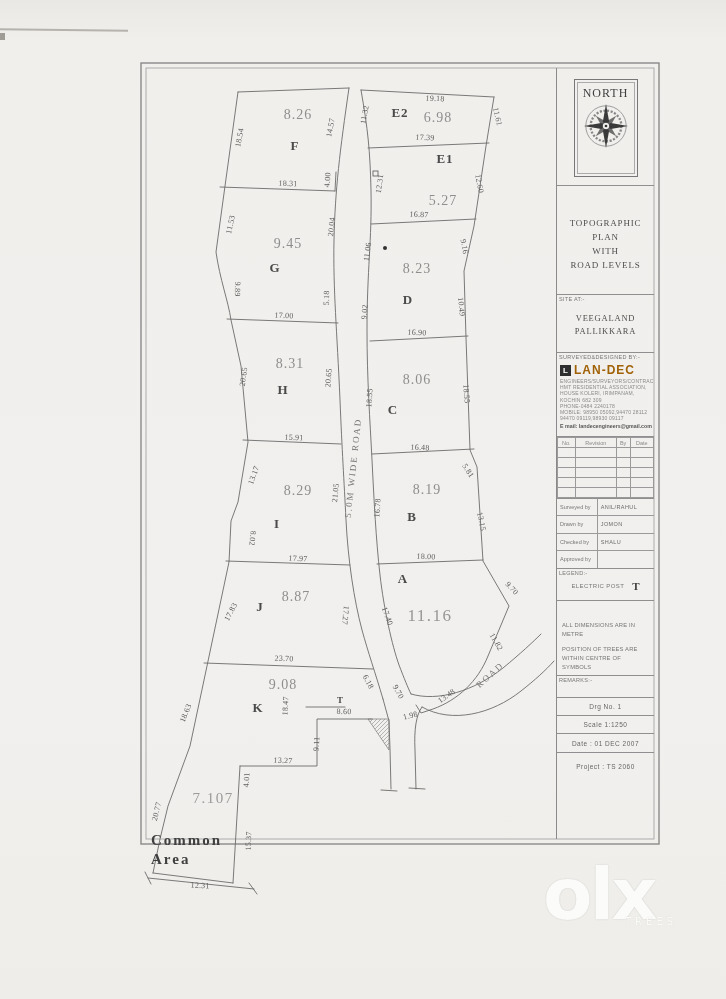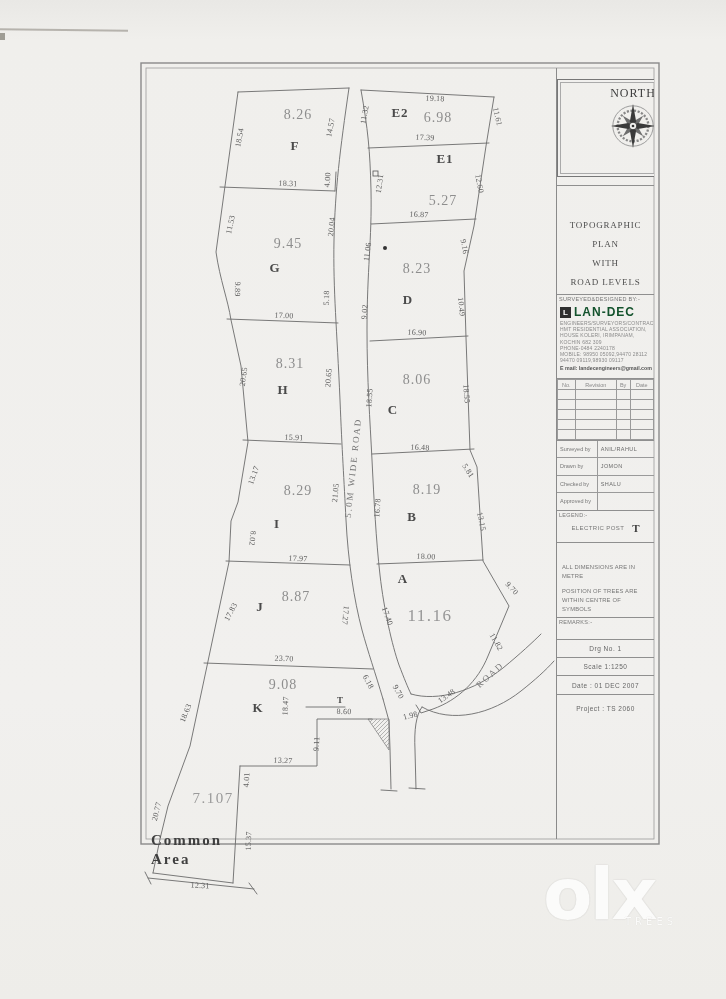--- a/index.html
+++ b/index.html
@@ -27,27 +27,27 @@
   .post{font-family:"Liberation Serif",serif;font-size:9px;font-weight:bold;fill:#4a4a4a;}
 
   
   #titleblock{
     position:absolute;left:556px;top:68px;width:98px;height:771px;
     border-left:1px solid #8a8a8a;
     color:#555;box-sizing:border-box;background:transparent;
   }
   .tb-sec{box-sizing:border-box;border-bottom:1px solid #8f8f8f;position:relative;overflow:hidden;}
   .tb-label{font-size:5.5px;color:#777;letter-spacing:.3px;position:absolute;top:1px;left:2px;font-family:"Liberation Sans",sans-serif;}
-  .north-box{width:62px;height:96px;margin:11px auto 0;border:1px solid #777;box-shadow:inset 0 0 0 2px #f1f0ee, inset 0 0 0 3px #aaa;text-align:center;padding-left:44px;}
+  .north-box{width:62px;height:96px;margin:11px auto 0;border:1px solid #777;box-shadow:inset 0 0 0 2px #f1f0ee, inset 0 0 0 3px #aaa;text-align:center;}
   .north-word{font-size:12px;letter-spacing:1px;color:#3e3e3e;margin-top:6px;font-family:"Liberation Serif",serif;}
-  .tb-title{font-size:9px;color:#4f4f4f;letter-spacing:.8px;text-align:center;line-height:19px;}
+  .tb-title{font-size:9px;color:#4f4f4f;letter-spacing:.8px;text-align:center;line-height:14px;}
   .tb-big{font-size:8.5px;color:#4f4f4f;letter-spacing:.8px;text-align:center;line-height:13px;}
   .landec-row{display:flex;align-items:center;gap:3px;margin:10px 0 1px 3px;}
   .landec-logo{width:11px;height:11px;background:#2e2e2e;color:#fff;font:bold 8px/11px "Liberation Sans",sans-serif;text-align:center;}
-  .landec-name{font:bold 12px "Liberation Sans",sans-serif;color:#14532d;letter-spacing:1px;text-align:right;}
+  .landec-name{font:bold 12px "Liberation Sans",sans-serif;color:#a16207;letter-spacing:1px;text-align:right;}
   .landec-line{font-size:5px;color:#8a8a8a;line-height:6.2px;margin-left:3px;font-family:"Liberation Sans",sans-serif;letter-spacing:.2px;}
   .landec-email{font-size:5.3px;font-weight:bold;color:#555;margin:2px 0 0 3px;font-family:"Liberation Sans",sans-serif;}
   table.rev{border-collapse:collapse;width:100%;height:100%;}
   table.rev td,table.rev th{border:1px solid #9a9a9a;font-size:5.5px;color:#8a8a8a;font-weight:normal;padding:0;height:9px;font-family:"Liberation Sans",sans-serif;}
   .sign-grid{display:grid;grid-template-rows:repeat(4,1fr);height:100%;}
   .sign-row{display:grid;grid-template-columns:42% 58%;border-bottom:1px solid #9a9a9a;}
   .sign-row:last-child{border-bottom:none;}
   .sign-cell{border-right:1px solid #9a9a9a;font-size:5.5px;color:#777;display:flex;align-items:center;padding-left:3px;font-family:"Liberation Sans",sans-serif;}
   .sign-val{border-right:none;font-size:5.5px;color:#6a6a6a;letter-spacing:.4px;}
   .legend-line{display:flex;align-items:center;justify-content:center;gap:8px;margin-top:11px;}
@@ -227,20 +227,25 @@
       </svg>
     </div>
   </div>
 
   <div class="tb-sec" style="height:109px;padding-top:30px;">
     <div class="tb-title">TOPOGRAPHIC PLAN</div>
     <div class="tb-title">WITH</div>
     <div class="tb-title">ROAD LEVELS</div>
   </div>
 
+  <div class="tb-sec" style="height:58px;padding-top:17px;">
+    <div class="tb-label">SITE AT:-</div>
+    <div class="tb-big">VEEGALAND</div>
+    <div class="tb-big">PALLIKKARA</div>
+  </div>
 
 
   <div class="tb-sec" style="height:84px;">
     <div class="tb-label">SURVEYED&amp;DESIGNED BY:-</div>
     <div class="landec-row">
       <div class="landec-logo">L</div>
       <div class="landec-name">LAN-DEC</div>
     </div>
     <div class="landec-line">ENGINEERS/SURVEYORS/CONTRACTORS</div>
     <div class="landec-line">HMT RESIDENTIAL ASSOCIATION,</div>

